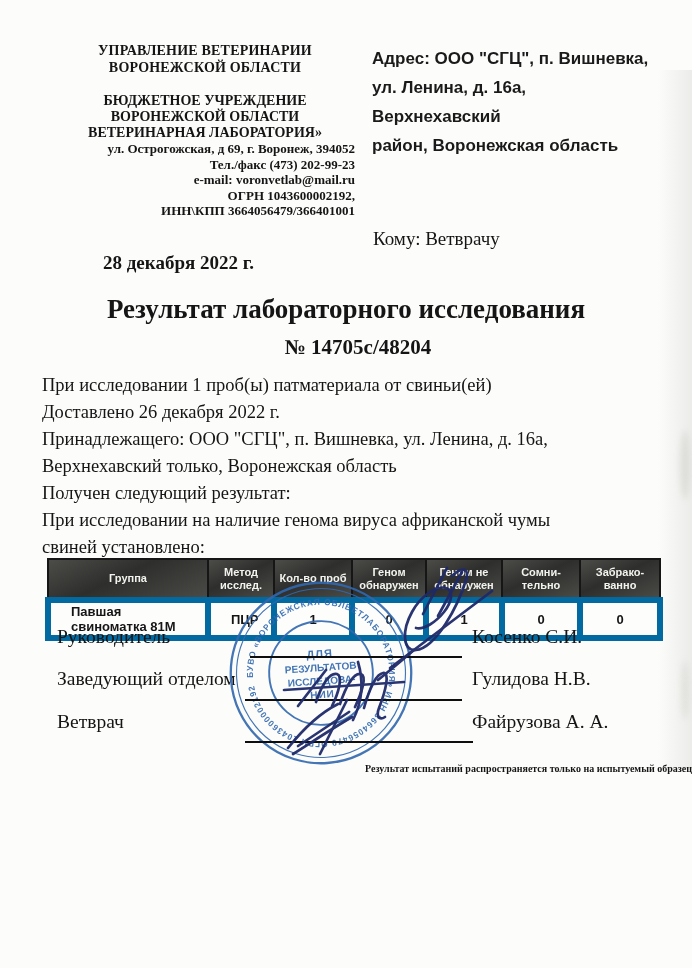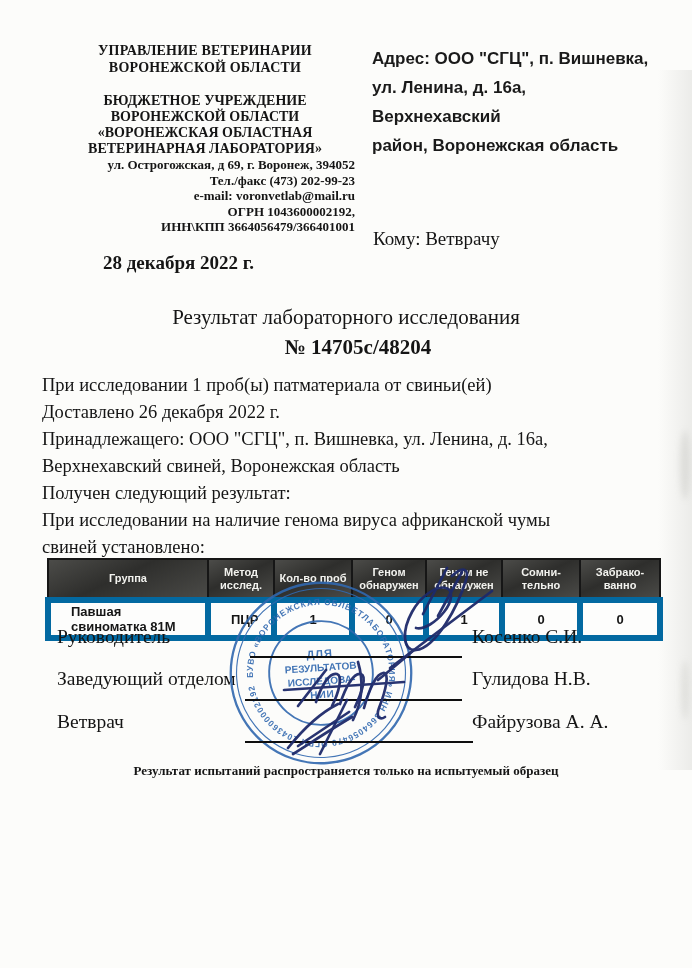--- a/index.html
+++ b/index.html
@@ -16,21 +16,21 @@
   .inst-line{font-size:14px;line-height:16px;}
   .contact-line{font-size:13px;line-height:15.5px;text-align:right;}
   
   .addr-right{
     left:372px;top:44px;width:278px;
     font-family:"Liberation Sans", sans-serif;font-weight:bold;
     font-size:17px;line-height:29px;color:#1a1a1a;white-space:pre-line;
   }
   .recipient{left:373px;top:228px;font-size:19px;}
   .doc-date{left:103px;top:252px;font-size:19px;font-weight:bold;}
-  .title1{left:0;top:305px;width:100%;text-align:center;font-size:21px;font-weight:normal;}
+  .title1{left:0;top:294px;width:100%;text-align:center;font-size:27px;font-weight:bold;}
   .title2{left:0;top:335px;width:100%;text-align:center;font-size:21px;font-weight:bold;margin-left:12px;}
   .body-block{left:42px;top:372px;width:628px;}
   .body-line{font-size:18.5px;line-height:27px;}
   
   .tbl-wrap{left:45px;top:558px;width:496px;}
   table.results{border-collapse:collapse;width:612px;table-layout:fixed;}
   table.results th{
     border:2px solid #161616;
     background:linear-gradient(155deg,#4c4c49 0%,#2e2e2c 45%,#4a4a47 100%);
     color:#f2f2ee;font-family:"Liberation Sans", sans-serif;
@@ -44,21 +44,21 @@
   }
   table.results td.cell-left{text-align:left;}
   
   .sig-role{left:57px;font-size:19.5px;}
   .sig-name{left:472px;font-size:19.5px;}
   .sig-line{height:2px;background:#0e0e0e;}
   .row1{top:626px;} .row2{top:668px;} .row3{top:711px;}
   .line1{left:250px;top:656px;width:212px;}
   .line2{left:245px;top:699px;width:217px;}
   .line3{left:245px;top:741px;width:228px;}
-  .footer-note{left:0;top:763px;width:100%;text-align:center;font-size:13px;font-weight:bold;}
+  .footer-note{left:0;top:763px;width:100%;text-align:right;font-size:10px;font-weight:bold;}
   
   .stamp{left:225px;top:577px;width:192px;height:192px;transform:rotate(-4deg);opacity:.9;z-index:3;}
   .ink{left:240px;top:550px;width:300px;height:237px;z-index:5;}
   .siglines{z-index:4;}
   .txt{z-index:2;}
   
   .smudge-right{
     right:0;top:70px;width:34px;height:700px;z-index:1;
     background:linear-gradient(to left, rgba(150,150,145,.16), rgba(150,150,145,0));
   }
@@ -73,21 +73,20 @@
   <div class="abs smudge-right"></div>
   <div class="abs speck1"></div>
   <div class="abs speck2"></div>
 
   <div class="abs txt org-block">
     <div class="dept-line">УПРАВЛЕНИЕ ВЕТЕРИНАРИИ</div>
     <div class="dept-line">ВОРОНЕЖСКОЙ ОБЛАСТИ</div>
     <div class="inst-block">
       <div class="inst-line">БЮДЖЕТНОЕ УЧРЕЖДЕНИЕ</div>
       <div class="inst-line">ВОРОНЕЖСКОЙ ОБЛАСТИ</div>
-      <div class="inst-line">«ВОРОНЕЖСКАЯ ОБЛАСТНАЯ</div>
       <div class="inst-line">ВЕТЕРИНАРНАЯ ЛАБОРАТОРИЯ»</div>
     </div>
     <div>
       <div class="contact-line">ул. Острогожская, д 69, г. Воронеж, 394052</div>
       <div class="contact-line">Тел./факс  (473) 202-99-23</div>
       <div class="contact-line">e-mail: voronvetlab@mail.ru</div>
       <div class="contact-line">ОГРН 1043600002192,</div>
       <div class="contact-line">ИНН\КПП 3664056479/366401001</div>
     </div>
   </div>
@@ -99,21 +98,21 @@
 
   <div class="abs txt doc-date">28 декабря 2022 г.</div>
 
   <div class="abs txt title1">Результат лабораторного исследования</div>
   <div class="abs txt title2">№ 14705с/48204</div>
 
   <div class="abs txt body-block">
     <div class="body-line">При исследовании 1 проб(ы) патматериала от свиньи(ей)</div>
     <div class="body-line">Доставлено 26 декабря 2022 г.</div>
     <div class="body-line">Принадлежащего: ООО "СГЦ", п. Вишневка, ул. Ленина, д. 16а,</div>
-    <div class="body-line">Верхнехавский свиней, Воронежская область</div>
+    <div class="body-line">Верхнехавский только, Воронежская область</div>
     <div class="body-line">Получен следующий результат:</div>
     <div class="body-line">При исследовании на наличие генома вируса африканской чумы</div>
     <div class="body-line">свиней установлено:</div>
   </div>
 
   <div class="abs txt tbl-wrap">
     <table class="results">
       <colgroup>
         <col style="width:160px">
           <col style="width:66px">

